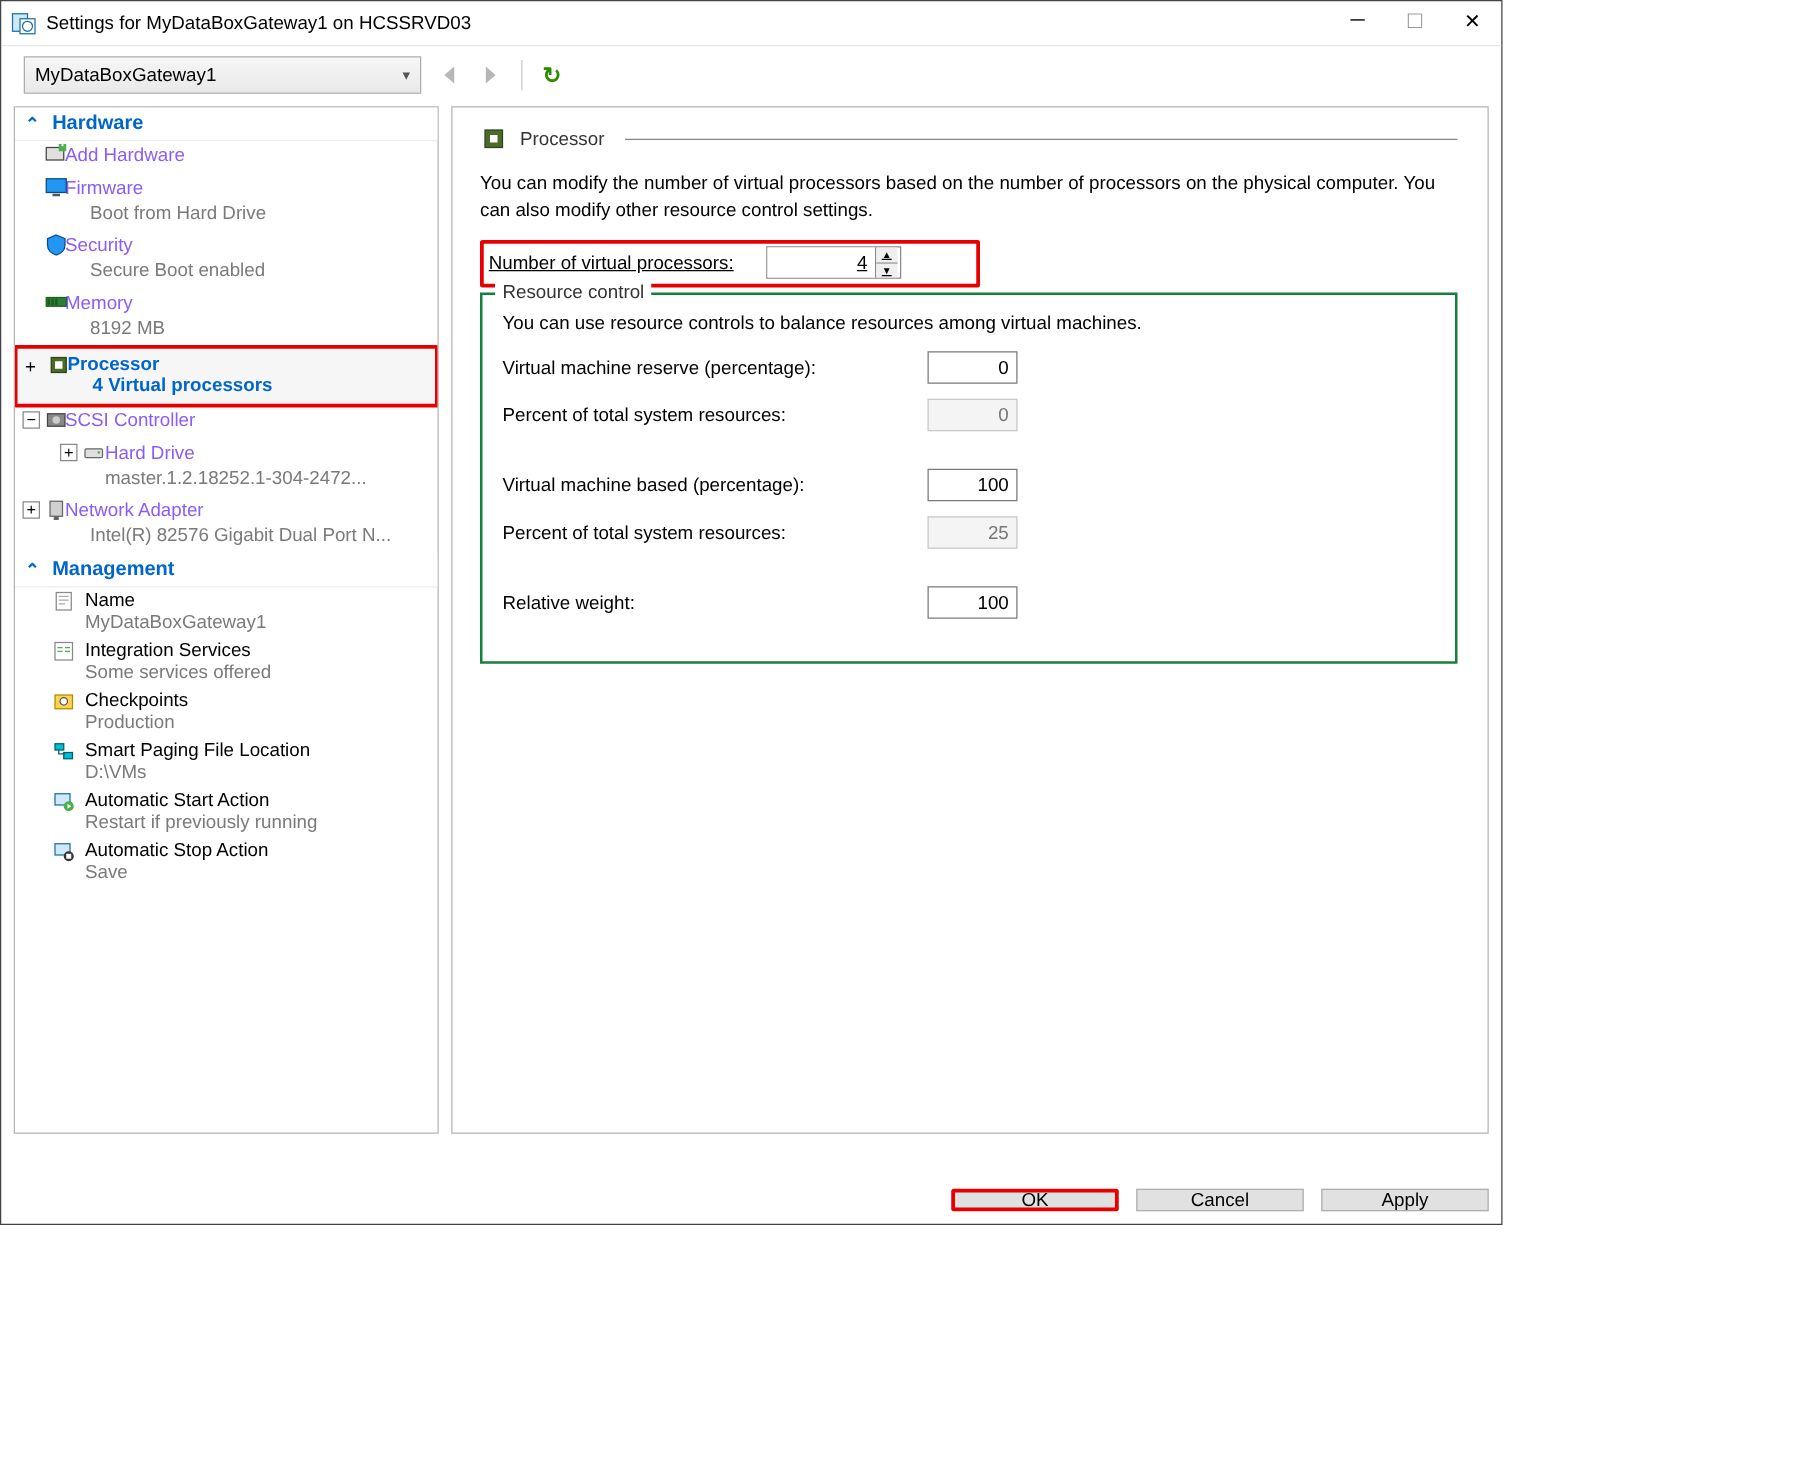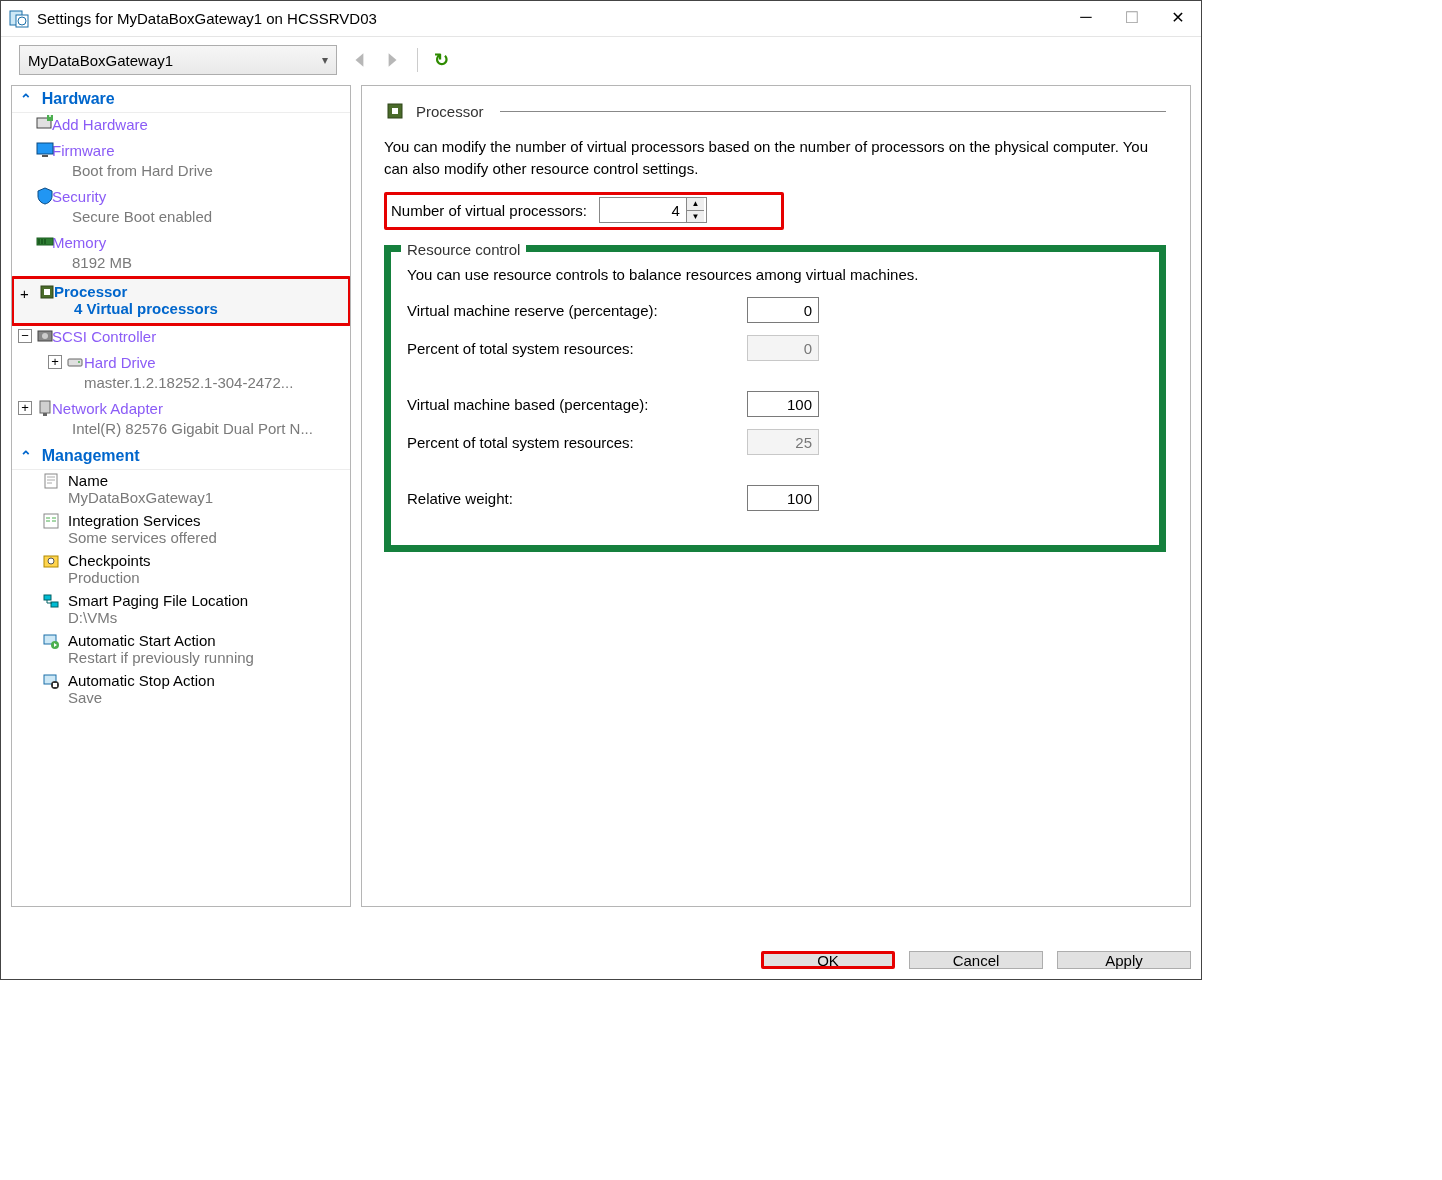--- a/index.html
+++ b/index.html
@@ -37,28 +37,28 @@
   .proc-selected .sub2 { padding-left: 20px; font-size: 15px; }
   .mgmt-item { padding: 2px 6px 4px 56px; position: relative; }
   .mgmt-item .ic { position: absolute; left: 30px; top: 2px; }
   .mgmt-item .title { font-size: 15px; color: #000; }
   .mgmt-item .sub { font-size: 15px; color: #7a7a7a; }
   .right-head { display: flex; align-items: center; gap: 10px; }
   .right-head .ic { width: 22px; height: 22px; }
   .right-head .txt { font-size: 15px; color: #333; }
   .right-head .line { flex: 1; height: 1px; background: #888; margin-left: 6px; }
   .intro { margin: 14px 0 12px; font-size: 15px; line-height: 22px; color: #000; }
-  .row-proc { display: flex; align-items: center; gap: 12px; border: 3px solid #e60000; border-radius: 2px; padding: 2px 6px 4px 4px; width: 400px; }
+  .row-proc { display: flex; align-items: center; gap: 26px; border: 3px solid #e60000; border-radius: 2px; padding: 2px 6px 4px 4px; width: 400px; text-decoration: underline; }
   .row-proc label { font-size: 15px; }
   .spinner { display: flex; border: 1px solid #888; height: 26px; width: 108px; }
   .spinner input { border: none; width: 86px; text-align: right; padding: 0 6px; font-size: 15px; outline: none; }
   .spinner .spbtns { width: 18px; display: flex; flex-direction: column; border-left: 1px solid #888; }
   .spinner .spbtns div { flex: 1; display: flex; align-items: center; justify-content: center; font-size: 8px; background: #efefef; border-bottom: 1px solid #888; }
   .spinner .spbtns div:last-child { border-bottom: none; }
-  .fieldset { border: 7px solid #15803d; margin-top: 15px; padding: 10px 16px 22px; position: relative; }
+  .fieldset { border: 2px solid #15803d; margin-top: 4px; padding: 10px 16px 22px; position: relative; }
   .fieldset .legend { position: absolute; top: -11px; left: 10px; background: #fff; padding: 0 6px; font-size: 15px; color: #333; }
   .fieldset .desc { font-size: 15px; color: #000; margin: 4px 0 14px; }
   .fr { display: flex; align-items: center; margin: 12px 0; }
   .fr label { flex: 0 0 340px; font-size: 15px; color: #000; }
   .fr input { width: 72px; height: 26px; border: 1px solid #7a7a7a; text-align: right; padding: 0 6px; font-size: 15px; }
   .fr input[disabled] { background: #f4f4f4; color: #777; border-color: #c8c8c8; }
   .footer { position: absolute; bottom: 10px; right: 10px; display: flex; gap: 14px; }
   .btn { width: 134px; height: 18px; background: #e1e1e1; border: 1px solid #adadad; font-size: 15px; display: flex; align-items: center; justify-content: center; }
   .btn.ok-wrap { border: 3px solid #e60000; border-radius: 2px; padding: 0; }
   svg { display: block; }

